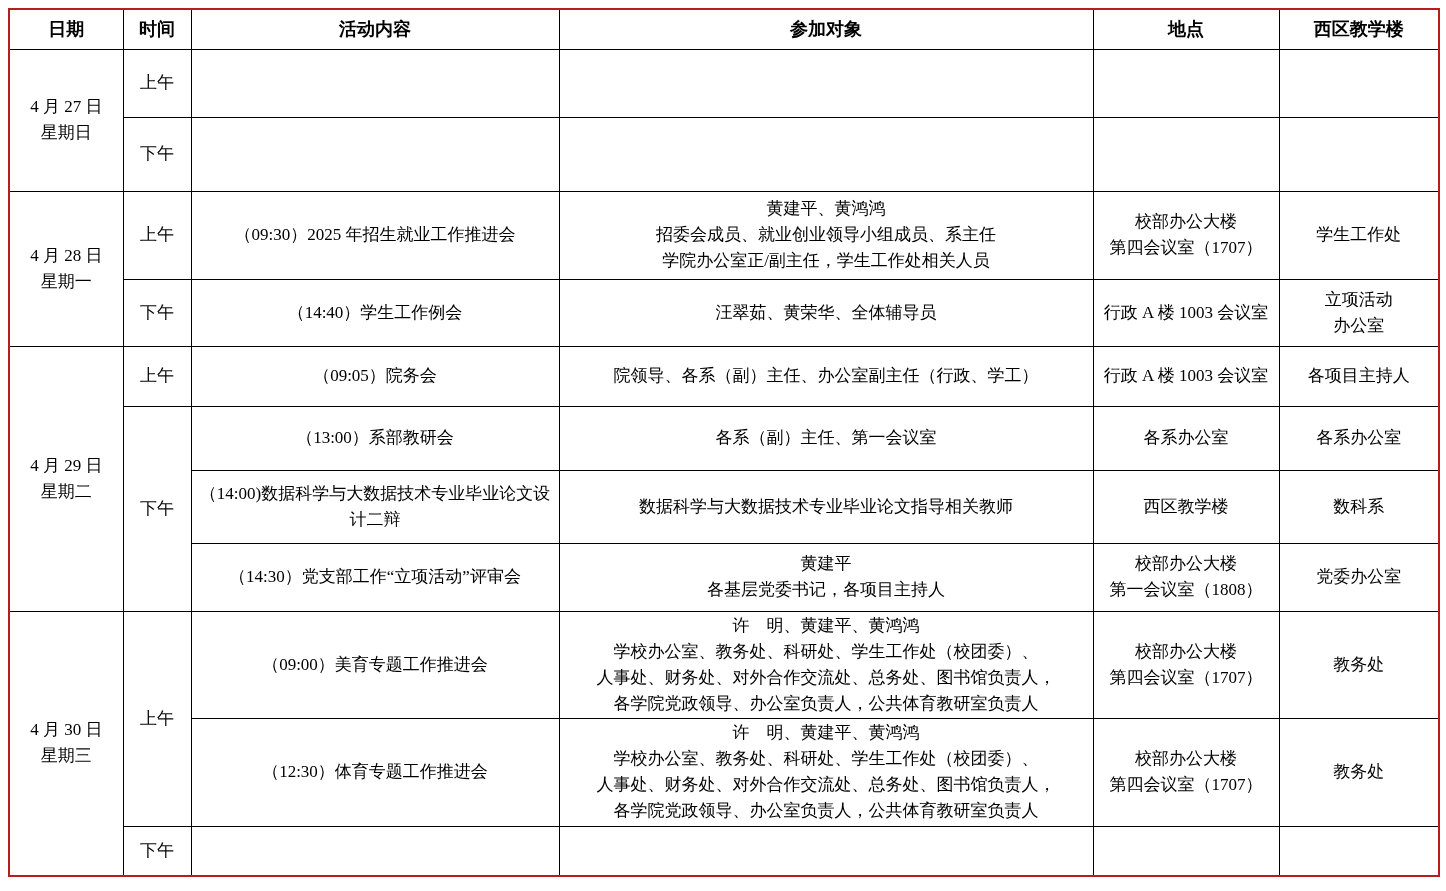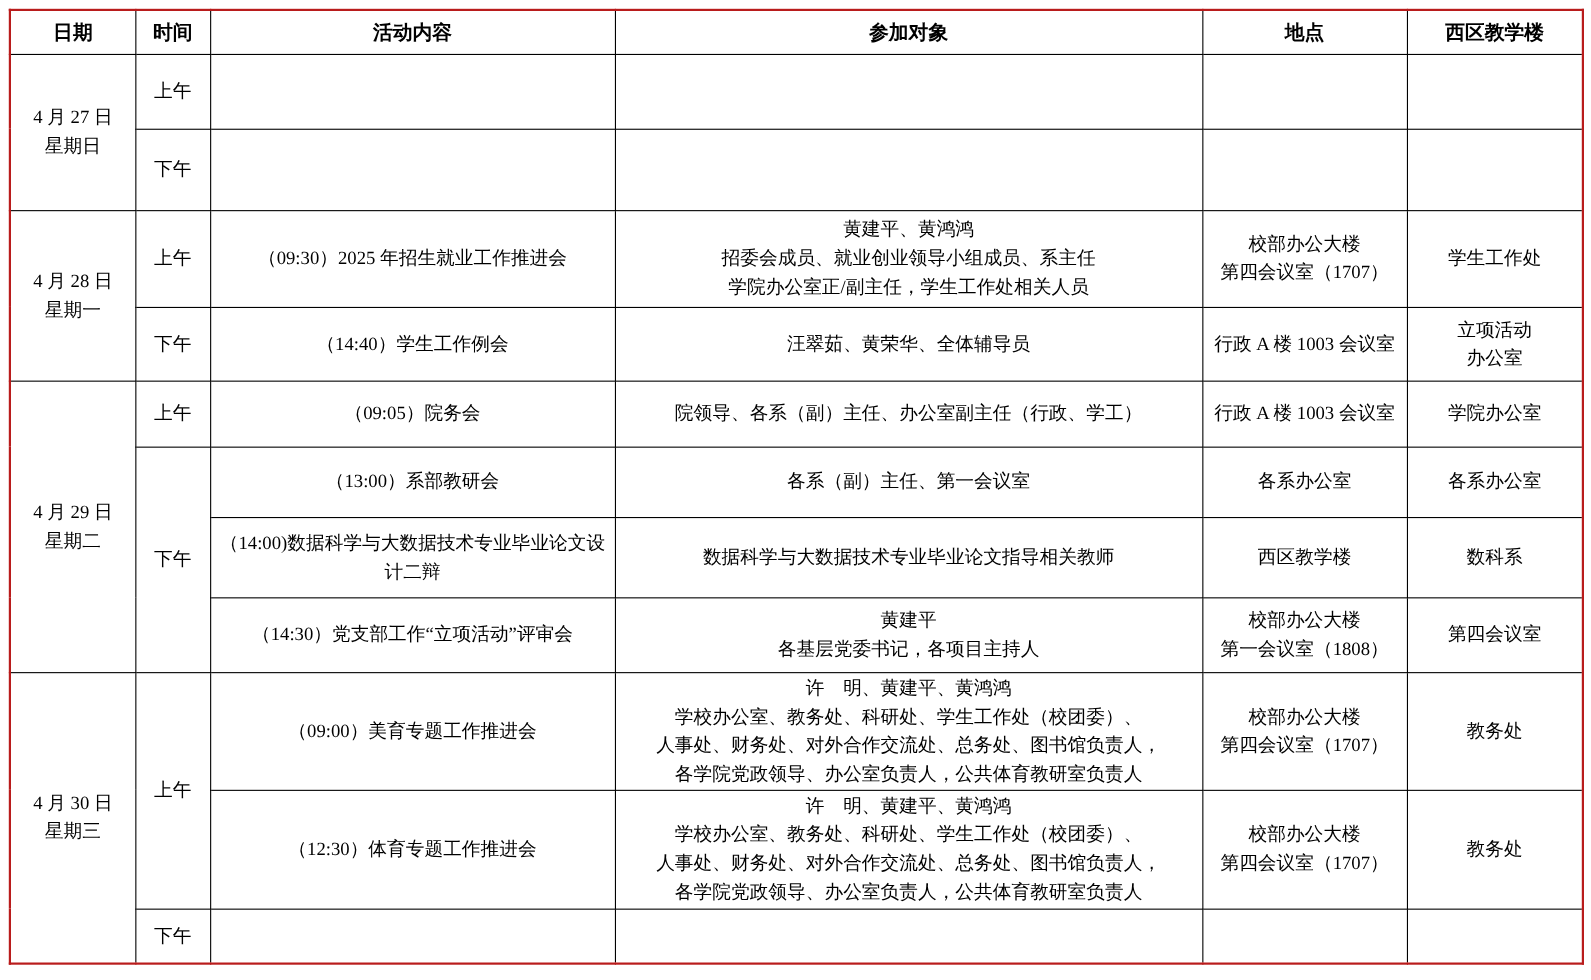--- a/index.html
+++ b/index.html
@@ -121,42 +121,42 @@
 办公室</td>
       </tr>
 
       <tr class="h-r5">
         <td rowspan="4">4 月 29 日
 星期二</td>
         <td>上午</td>
         <td>（09:05）院务会</td>
         <td>院领导、各系（副）主任、办公室副主任（行政、学工）</td>
         <td>行政 A 楼 1003 会议室</td>
-        <td>学院办公室</td>
+        <td>各项目主持人</td>
       </tr>
       <tr class="h-r6">
         <td rowspan="3">下午</td>
         <td>（13:00）系部教研会</td>
         <td>各系（副）主任、第一会议室</td>
         <td>各系办公室</td>
         <td>各系办公室</td>
       </tr>
       <tr class="h-r7">
         <td>（14:00)数据科学与大数据技术专业毕业论文设计二辩</td>
         <td>数据科学与大数据技术专业毕业论文指导相关教师</td>
         <td>西区教学楼</td>
         <td>数科系</td>
       </tr>
       <tr class="h-r8">
         <td>（14:30）党支部工作“立项活动”评审会</td>
         <td>黄建平
 各基层党委书记，各项目主持人</td>
         <td>校部办公大楼
 第一会议室（1808）</td>
-        <td>第四会议室</td>
+        <td>党委办公室</td>
       </tr>
 
       <tr class="h-r9">
         <td rowspan="3">4 月 30 日
 星期三</td>
         <td rowspan="2">上午</td>
         <td>（09:00）美育专题工作推进会</td>
         <td>许　明、黄建平、黄鸿鸿
 学校办公室、教务处、科研处、学生工作处（校团委）、
 人事处、财务处、对外合作交流处、总务处、图书馆负责人，

